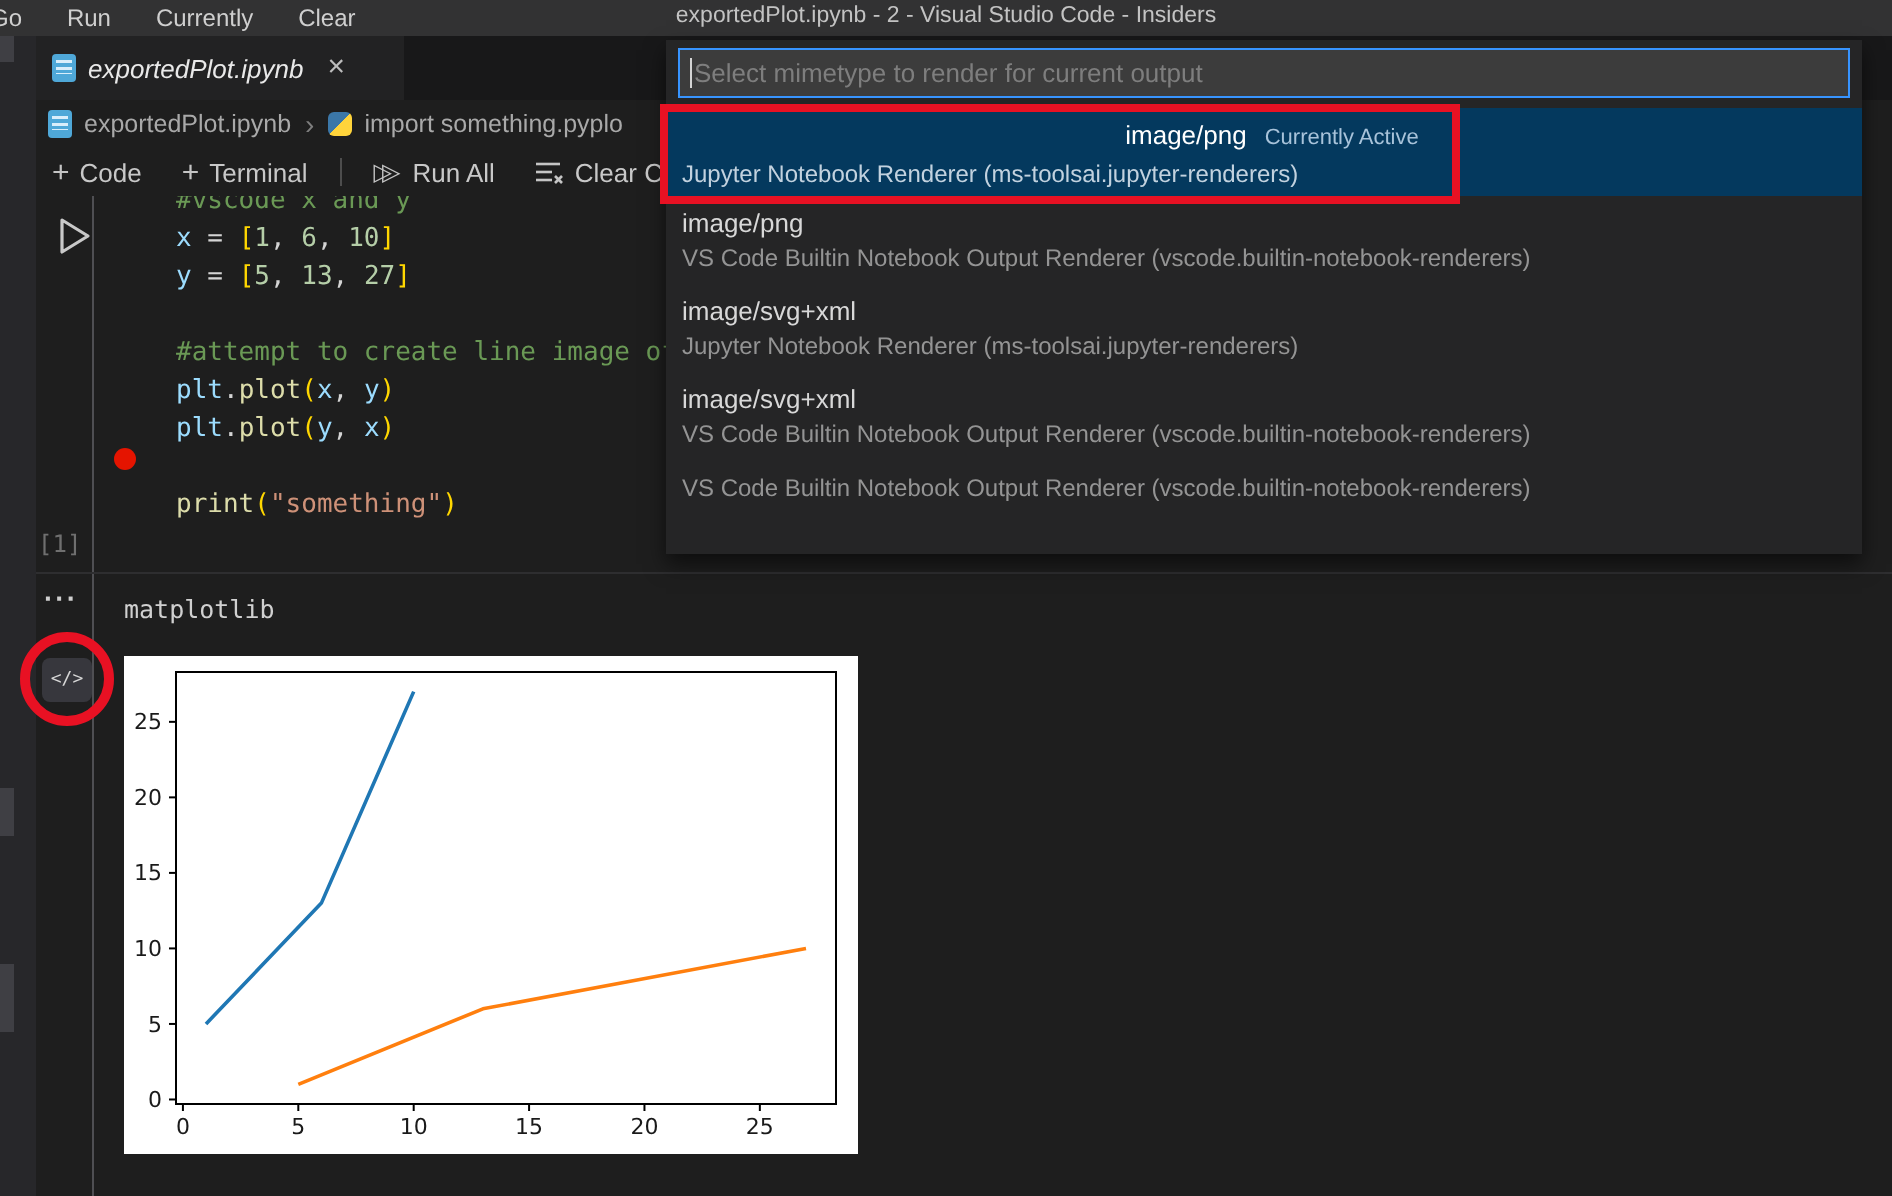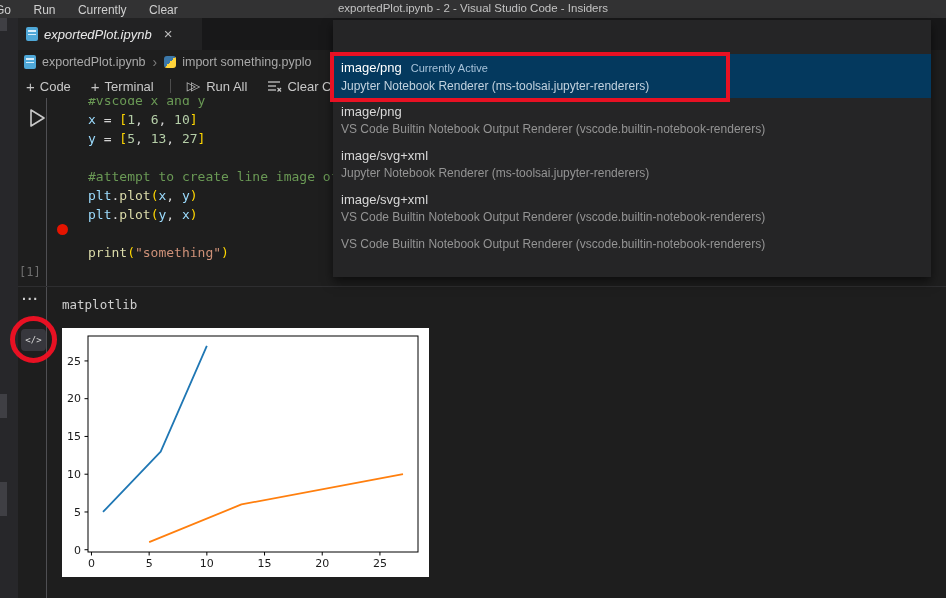--- a/index.html
+++ b/index.html
@@ -65,21 +65,21 @@
   #quick-input { left:333px; top:20px; width:598px; height:257px; background:#252526; z-index:30; box-shadow:0 5px 10px rgba(0,0,0,.55); }
   #qi-inputbox { position:absolute; left:6px; top:4px; width:586px; height:25px; background:#3c3c3c; border:1px solid #3794ff; display:flex; align-items:center; padding-left:5px; }
   #qi-caret { width:1px; height:15px; background:#d4d4d4; margin-right:1px; }
   #qi-placeholder { font-size:13px; color:#7e7e7e; white-space:nowrap; }
   #qi-list { position:absolute; left:0; top:34px; width:598px; }
   .qi-item { height:44px; padding:5px 0 0 8px; overflow:hidden; }
   .qi-item .l1 { font-size:13px; color:#d8d8d8; line-height:17px; white-space:nowrap; }
   .qi-item .badge { font-size:11px; color:#9a9a9a; margin-left:9px; }
   .qi-item .l2 { font-size:12px; color:#949494; line-height:17px; margin-top:1px; white-space:nowrap; }
   .qi-item.selected { background:#04395e; }
-  .qi-item.selected .l1 { color:#ffffff; }
+  .qi-item.selected .l1 { color:#ffffff;text-align:center; }
   .qi-item.selected .badge { color:#a8c3da; }
   .qi-item.selected .l2 { color:#c2d2df; }
 
   
   #anno-rect { left:330px; top:52px; width:400px; height:50px; border:4px solid #e81123; z-index:40; pointer-events:none; }
   #anno-circle { left:10px; top:316px; width:47px; height:47px; border:5px solid #e81123; border-radius:50%; z-index:40; pointer-events:none; }
 </style>
 </head>
 <body>
 
@@ -195,20 +195,24 @@
       <line x1="26" y1="70.6853146853147" x2="22.5" y2="70.6853146853147" stroke="#000" stroke-width="1"></line>
       <text x="19" y="74.48531468531469" text-anchor="end" font-size="11" fill="#1a1a1a" font-family="DejaVu Sans, sans-serif">20</text>
       <line x1="26" y1="32.923076923076934" x2="22.5" y2="32.923076923076934" stroke="#000" stroke-width="1"></line>
       <text x="19" y="36.72307692307693" text-anchor="end" font-size="11" fill="#1a1a1a" font-family="DejaVu Sans, sans-serif">25</text>
       <polyline points="41,183.97202797202797 98.69230769230768,123.55244755244755 144.84615384615387,17.81818181818184" fill="none" stroke="#1f77b4" stroke-width="1.8" stroke-linejoin="round"></polyline>
       <polyline points="87.15384615384616,214.1818181818182 179.46153846153848,176.41958041958043 341,146.20979020979019" fill="none" stroke="#ff7f0e" stroke-width="1.8" stroke-linejoin="round"></polyline>
     </svg>
 </div>
 
 <div id="quick-input" class="abs">
+  <div id="qi-inputbox">
+    <span id="qi-caret"></span>
+    <span id="qi-placeholder">Select mimetype to render for current output</span>
+  </div>
   <div id="qi-list">
       <div class="qi-item selected">
         <div class="l1"><span>image/png</span><span class="badge">Currently Active</span></div>
         <div class="l2">Jupyter Notebook Renderer (ms-toolsai.jupyter-renderers)</div>
       </div>
       <div class="qi-item">
         <div class="l1"><span>image/png</span></div>
         <div class="l2">VS Code Builtin Notebook Output Renderer (vscode.builtin-notebook-renderers)</div>
       </div>
       <div class="qi-item">

